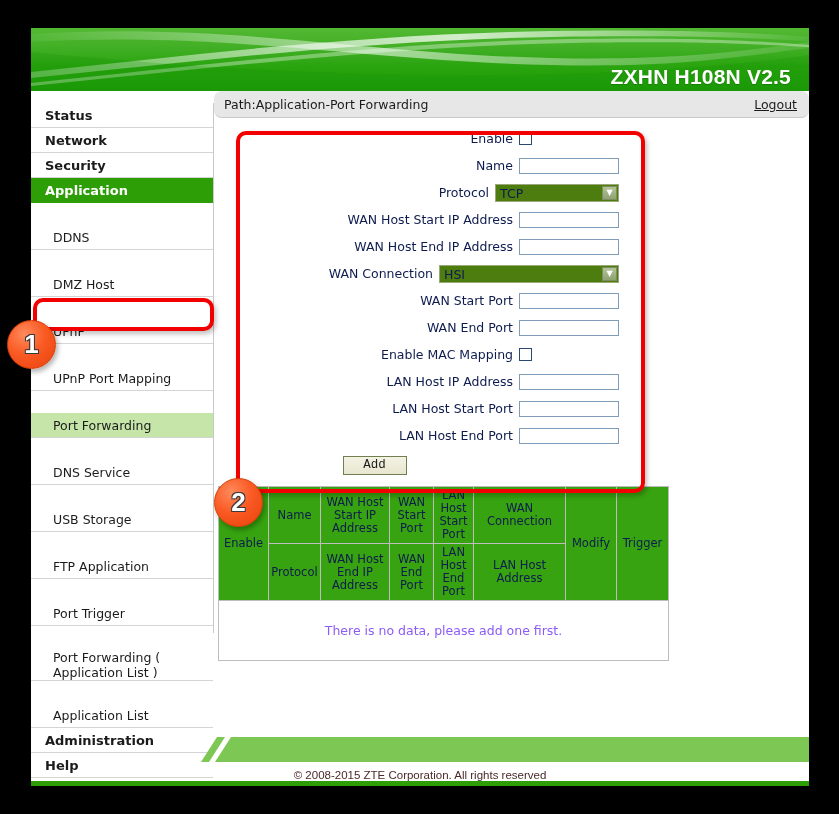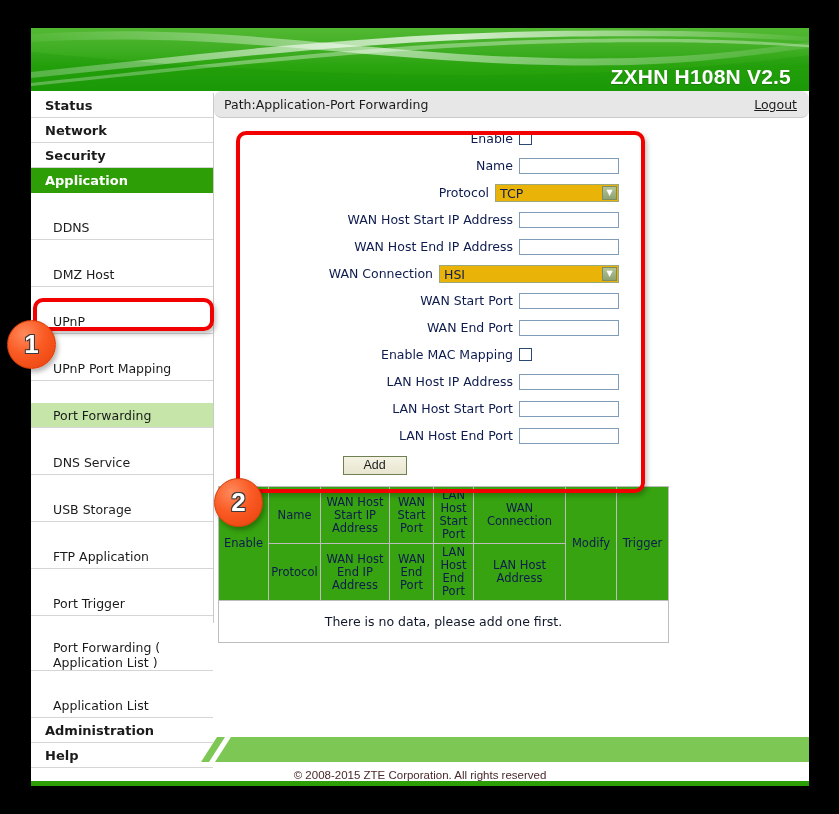--- a/index.html
+++ b/index.html
@@ -55,21 +55,21 @@
 
   
   #body-wrap {
     position: relative;
     height: 632px;
   }
 
   
   #sidebar {
     position: absolute;
-    left: 0; top: 2px;
+    left: 0; top: 12px;
     width: 183px;
     height: 530px;
     background: #ffffff;
     border-right: 1px solid #c9c9c9;
     box-sizing: border-box;
   }
   .nav-top {
     height: 25px;
     line-height: 25px;
     padding-left: 14px;
@@ -211,21 +211,21 @@
     border: 1px solid #2b4a73;
     background: #ffffff;
     box-sizing: border-box;
     cursor: pointer;
     margin-right: 87px;
   }
   .sel {
     position: relative;
     height: 18px;
     border: 1px solid #9aa87a;
-    background: #eab308;
+    background: #4d7c0f;
     font-size: 12.5px;
     color: #0e1b4e;
     line-height: 18px;
     padding-left: 4px;
     box-sizing: border-box;
     cursor: pointer;
     font-family: "DejaVu Sans", sans-serif;
   }
   .sel .arrow {
     position: absolute;
@@ -247,21 +247,21 @@
     margin-top: 8px;
     padding-right: 104px;
   }
   #add-btn {
     width: 64px;
     height: 19px;
     border: 1px solid #6f7f4f;
     background: linear-gradient(to bottom, #f4f3e4, #e8e6cf);
     font-size: 12.5px;
     color: #1b1b1b;
-    font-family: Liberation Sans, sans-serif;
+    font-family: Liberation Mono, monospace;
     cursor: pointer;
     line-height: 17px;
     text-align: center;
     box-sizing: border-box;
   }
 
   
   #table-wrap {
     position: absolute;
     left: 4px;
@@ -279,23 +279,23 @@
     color: #0e1b4e;
     font-size: 11.5px;
     text-align: center;
     vertical-align: middle;
     font-family: "DejaVu Sans", sans-serif;
     padding: 2px 1px;
     line-height: 13px;
   }
   table.grid td.nodata {
     background: #ffffff;
-    color: #0f172a;
-    font-size: 12.5px;
-    padding: 14px 0;
+    color: #8b5cf6;
+    font-size: 12.5px;
+    padding: 23px 0;
   }
 
   
   #footer {
     position: absolute;
     left: 0; bottom: 0;
     width: 778px;
     height: 63px;
   }
   #footer-band {

